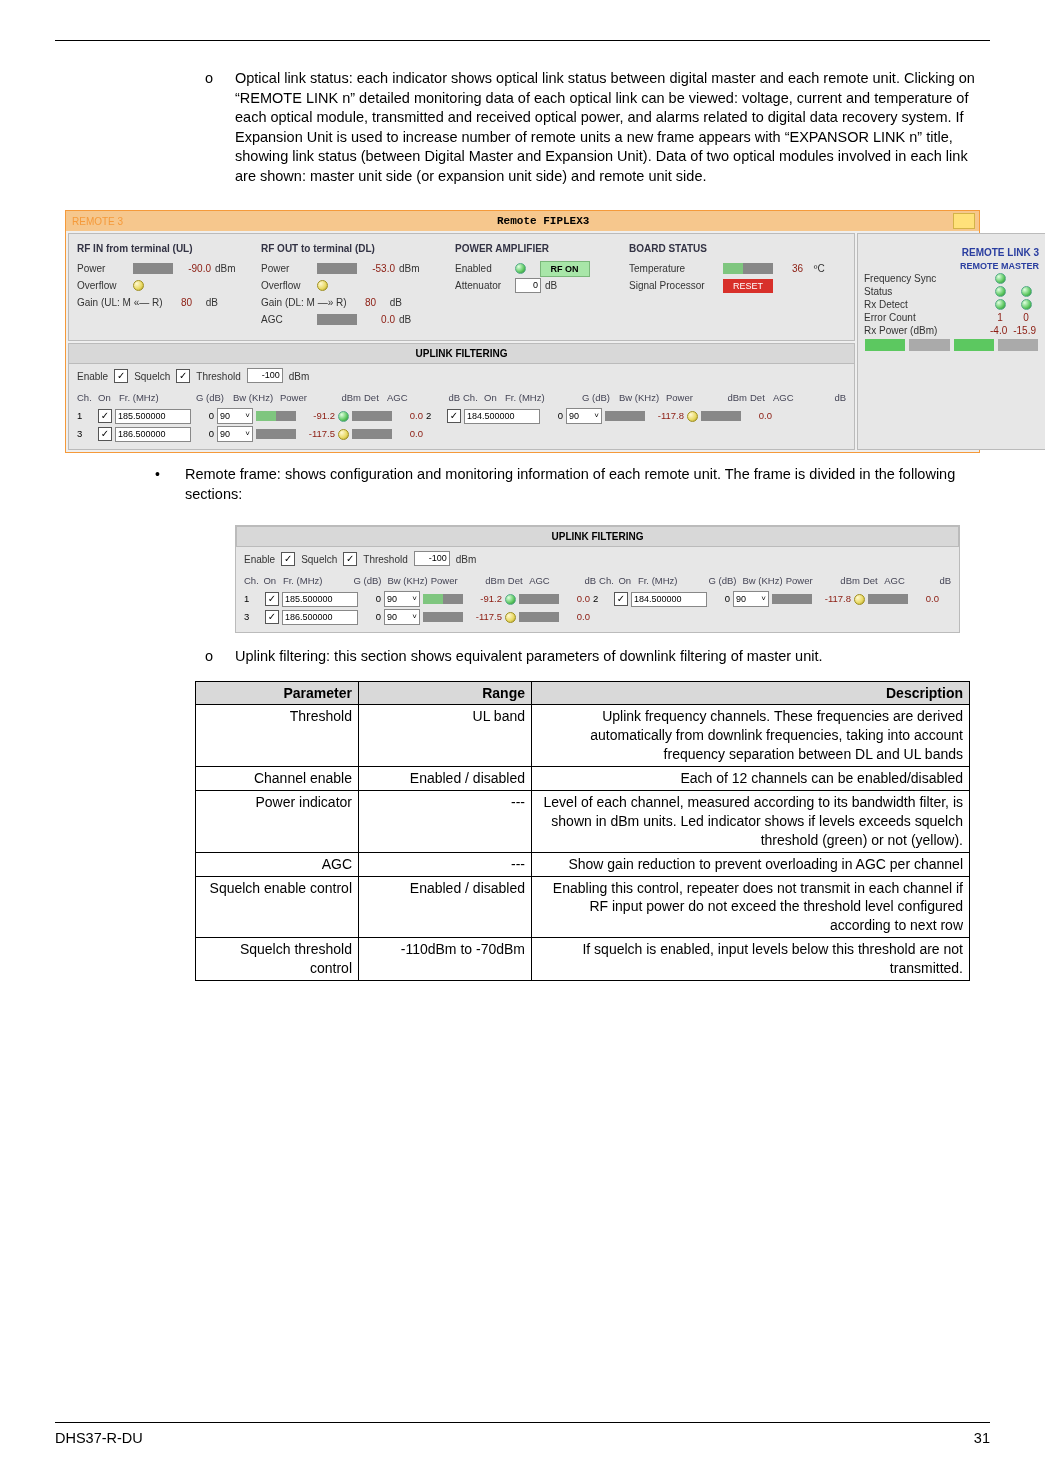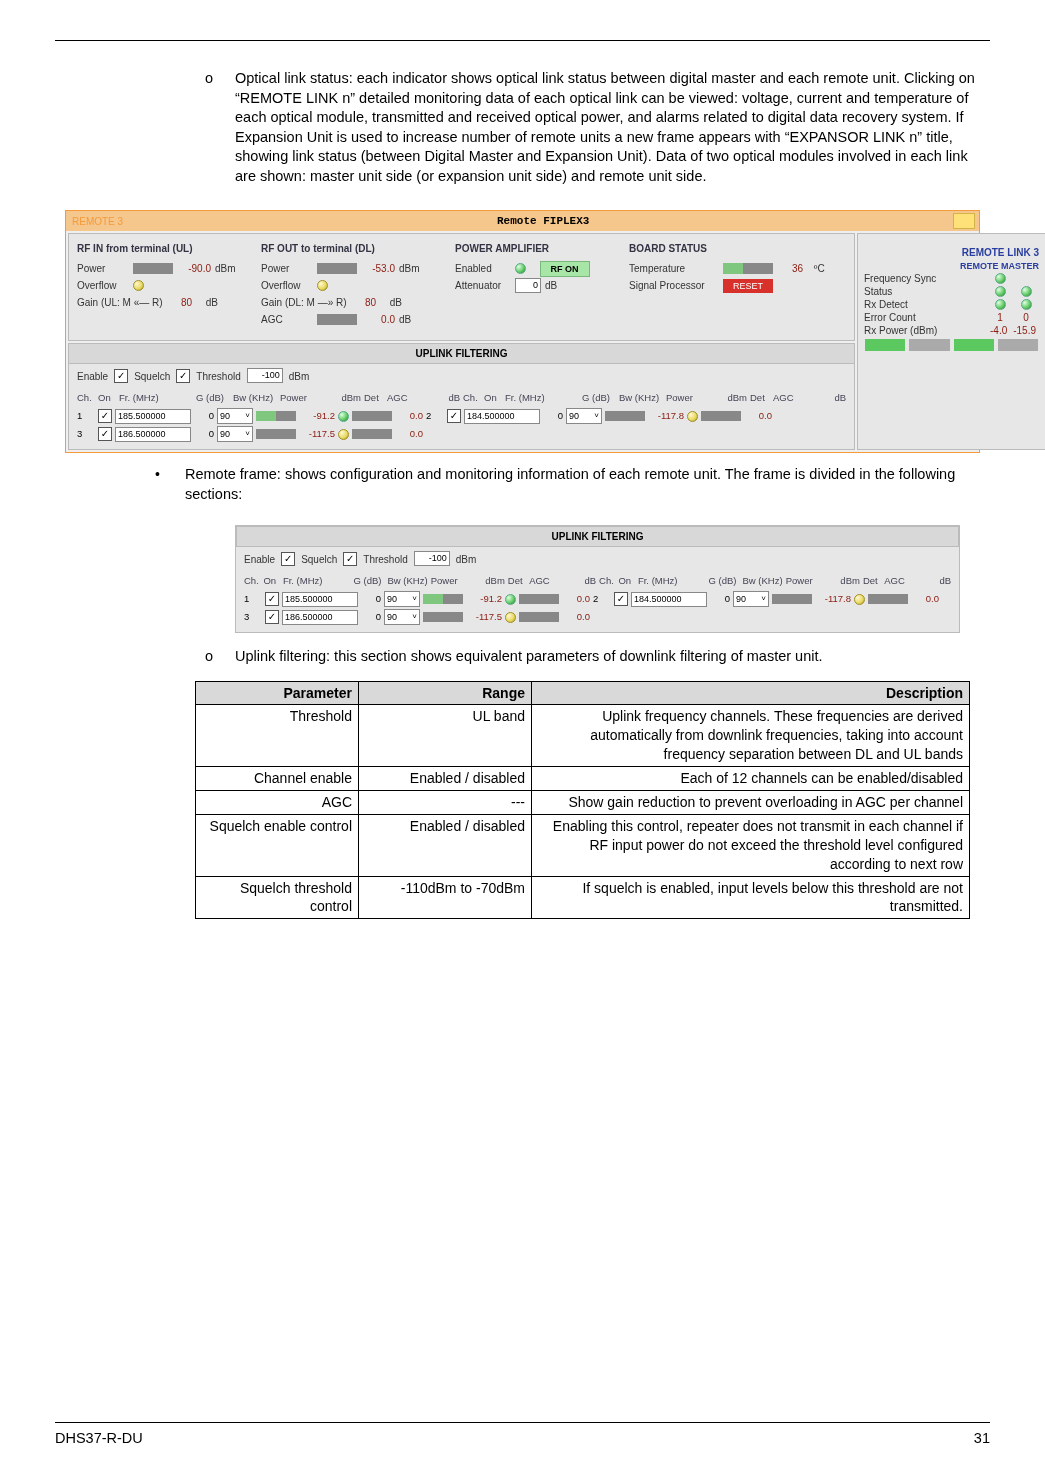--- a/index.html
+++ b/index.html
@@ -481,20 +481,25 @@
         <td>Threshold</td>
         <td>UL band</td>
         <td>Uplink frequency channels. These frequencies are derived automatically from downlink frequencies, taking into account frequency separation between DL and UL bands</td>
       </tr>
   <tr>
         <td>Channel enable</td>
         <td>Enabled / disabled</td>
         <td>Each of 12 channels can be enabled/disabled</td>
       </tr>
   <tr>
+        <td>Power indicator</td>
+        <td>---</td>
+        <td>Level of each channel, measured according to its bandwidth filter, is shown in dBm units. Led indicator shows if levels exceeds squelch threshold (green) or not (yellow).</td>
+      </tr>
+  <tr>
         <td>AGC</td>
         <td>---</td>
         <td>Show gain reduction to prevent overloading in AGC per channel</td>
       </tr>
   <tr>
         <td>Squelch enable control</td>
         <td>Enabled / disabled</td>
         <td>Enabling this control, repeater does not transmit in each channel if RF input power do not exceed the threshold level configured according to next row</td>
       </tr>
   <tr>

